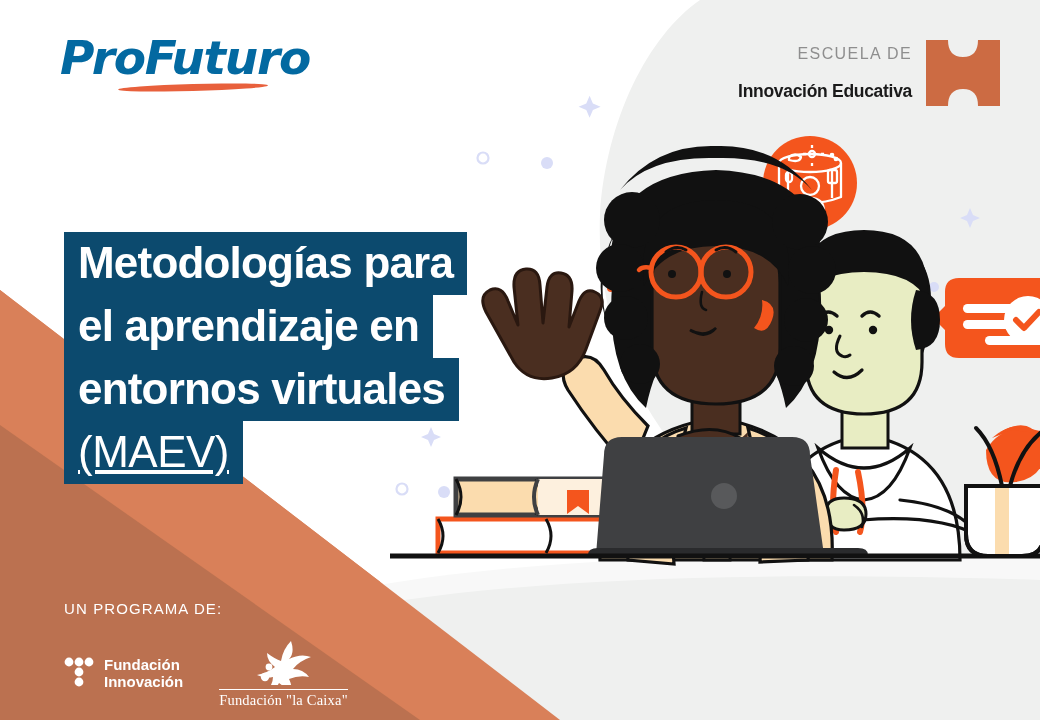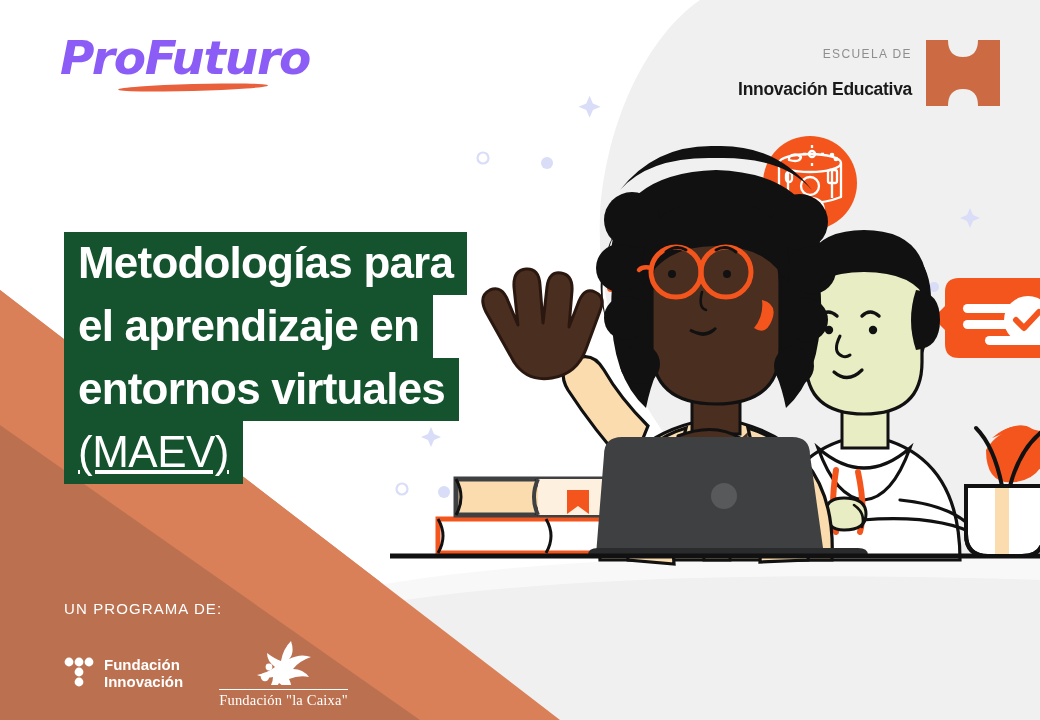--- a/index.html
+++ b/index.html
@@ -21,59 +21,59 @@
   
   #profuturo-logo {
     position: absolute; left: 60px; top: 34px;
     width: 230px; height: 68px;
   }
   #profuturo-wordmark {
     font-family: "DejaVu Sans", sans-serif;
     font-style: italic;
     font-weight: bold;
     font-size: 47px;
-    color: #8b5cf6;
+    color: #0369a1;
     letter-spacing: -1.2px;
     line-height: 1;
     white-space: nowrap;
   }
   #profuturo-underline {
     position: absolute;
     left: 58px; top: 50px;
     width: 150px; height: 7px;
     background: #E8603C;
     border-radius: 50%;
     transform: rotate(-1.6deg);
   }
 
   
   #escuela-logo {
     position: absolute; right: 40px; top: 40px;
     display: flex; align-items: center; gap: 14px;
   }
   #escuela-text { text-align: right; line-height: 1.05; }
   #escuela-kicker {
-    font-size: 12px; color: #8E8E8E;
+    font-size: 16px; color: #8E8E8E;
     letter-spacing: 1.4px; font-weight: normal;
     margin-bottom: 19px;
   }
   #escuela-name {
     font-size: 17.5px; color: #1A1A1A;
     font-weight: bold; letter-spacing: -0.3px;
     white-space: nowrap;
   }
 
   
   #title-block {
     position: absolute; left: 64px; top: 232px;
     display: flex; flex-direction: column; align-items: flex-start;
     z-index: 40;
   }
   .title-line {
-    background: #14532d;
+    background: #0c4a6e;
     color: #ffffff;
     font-size: 44px;
     font-weight: bold;
     letter-spacing: -0.8px;
     line-height: 1.0;
     padding: 9px 14px 10px 14px;
     white-space: nowrap;
   }
   .title-line.light { font-weight: normal; letter-spacing: -0.5px; text-decoration: underline; }
 

